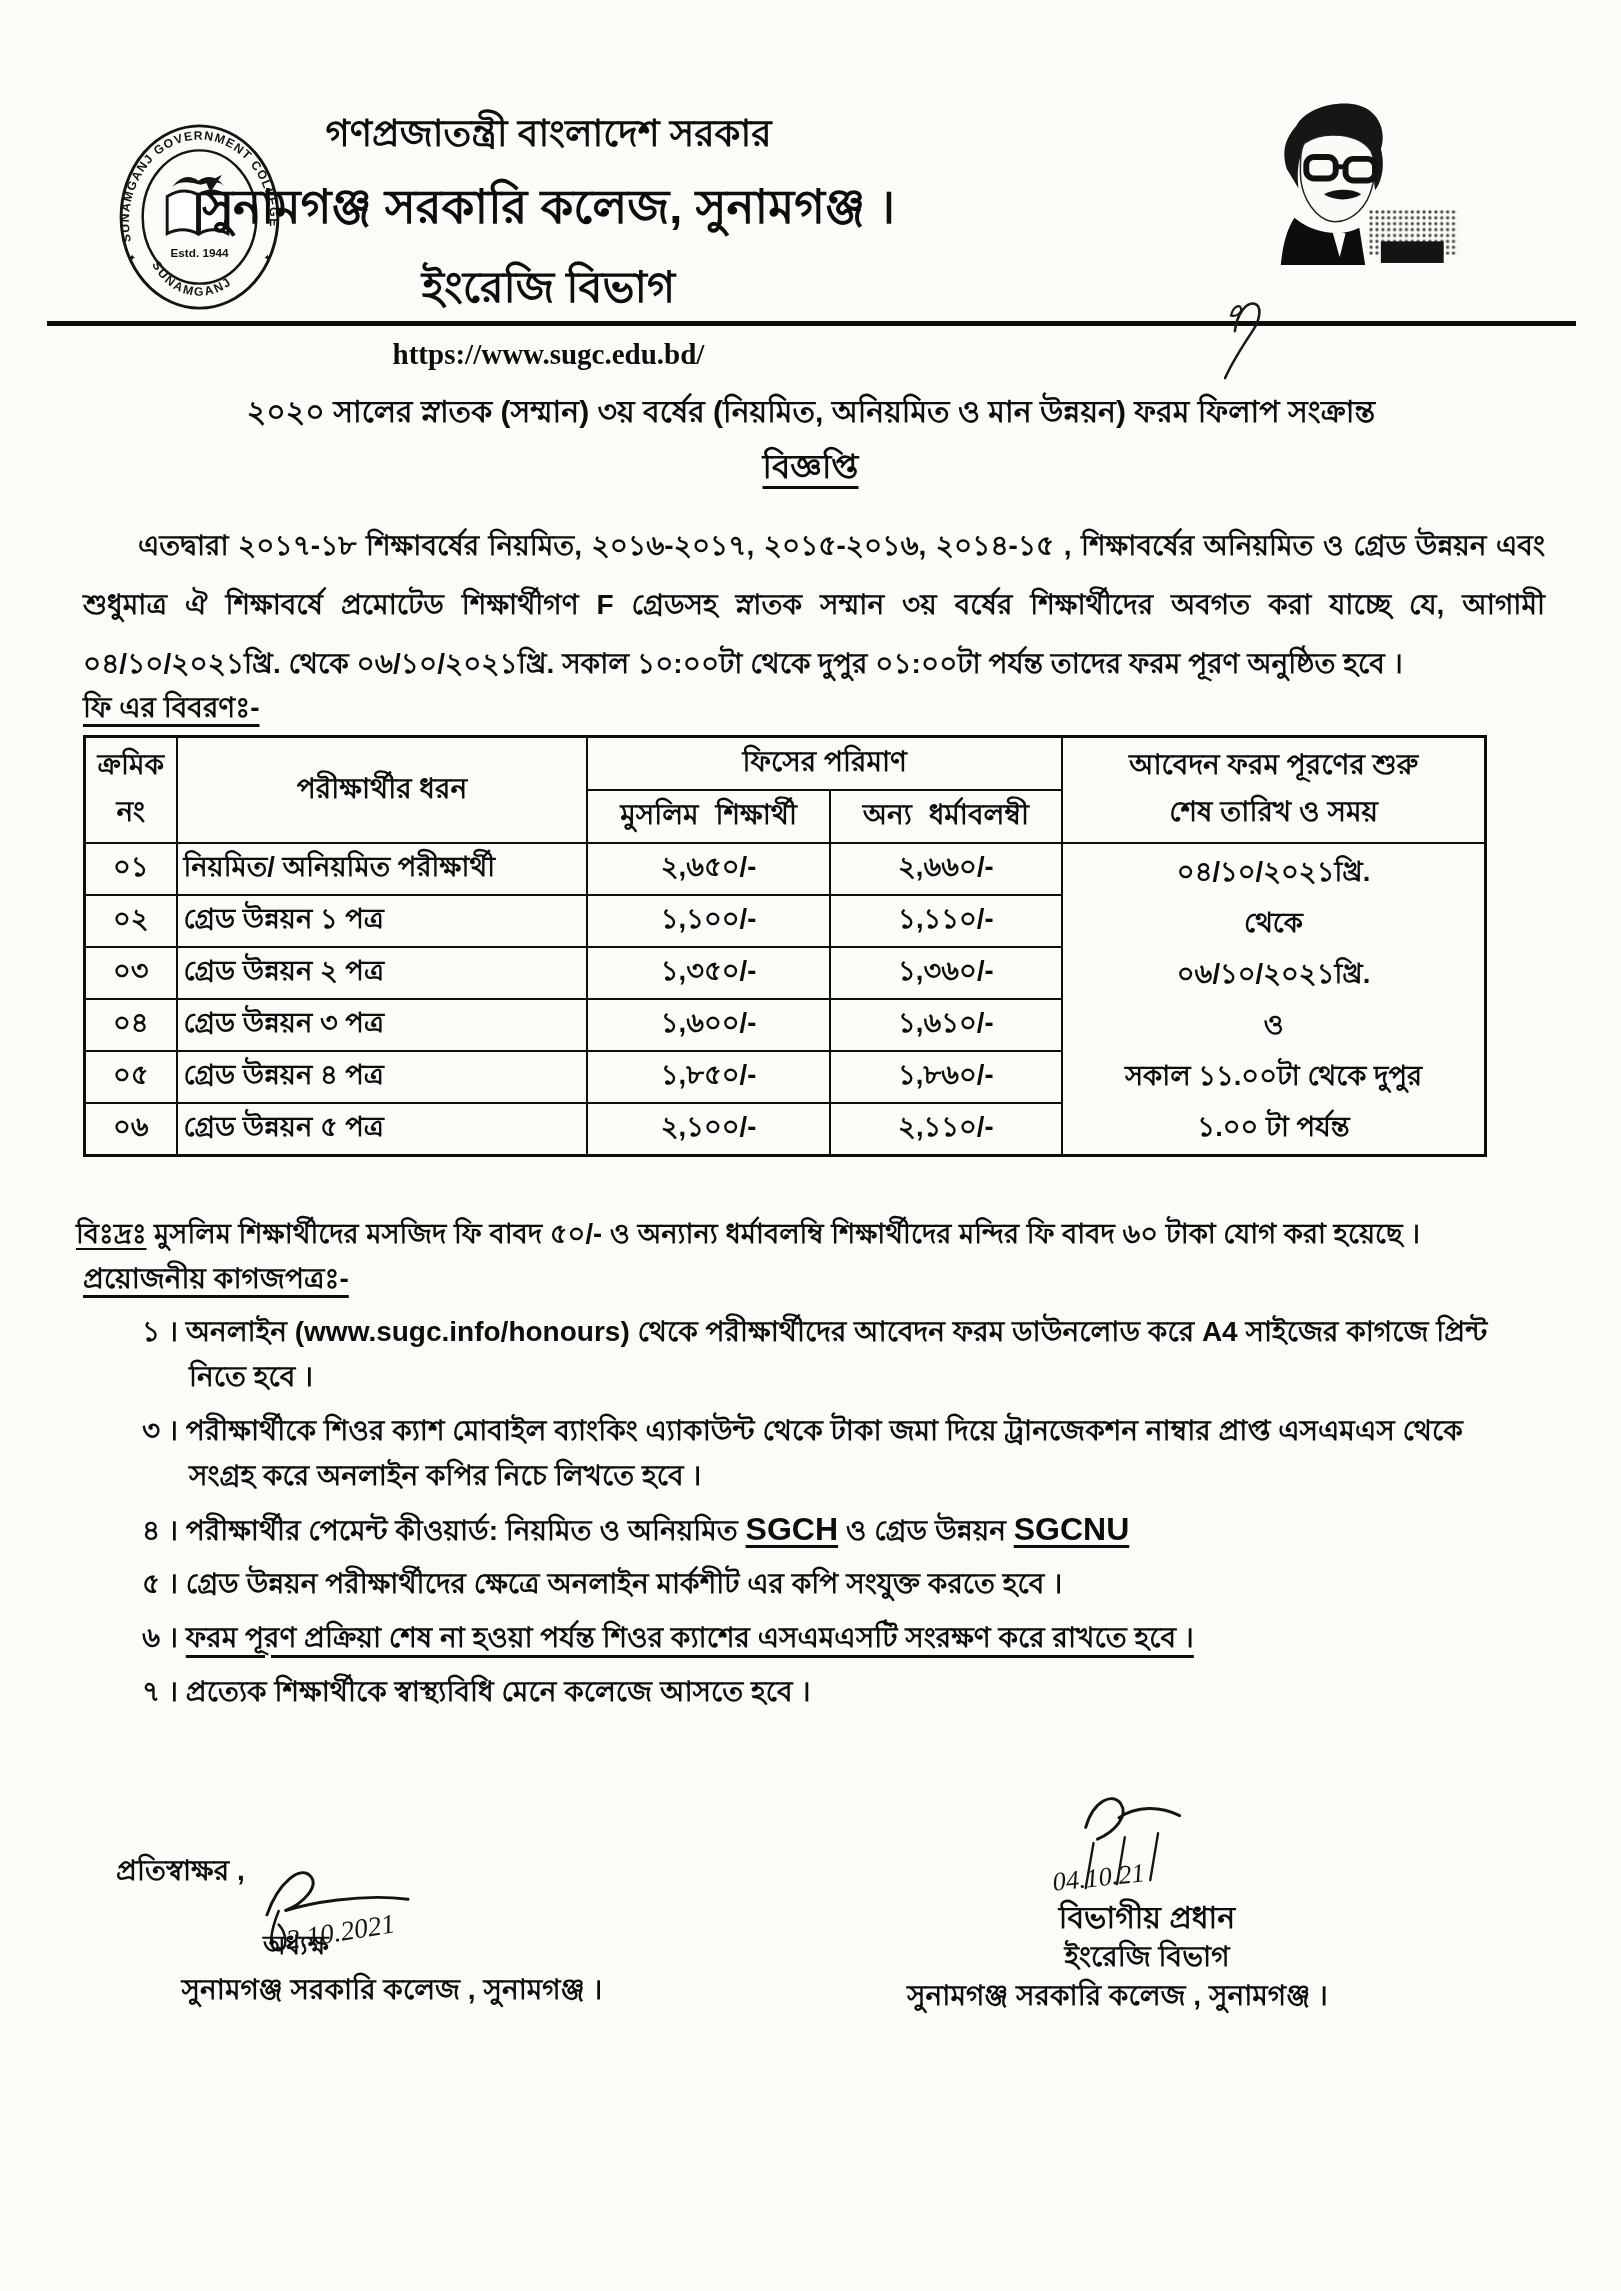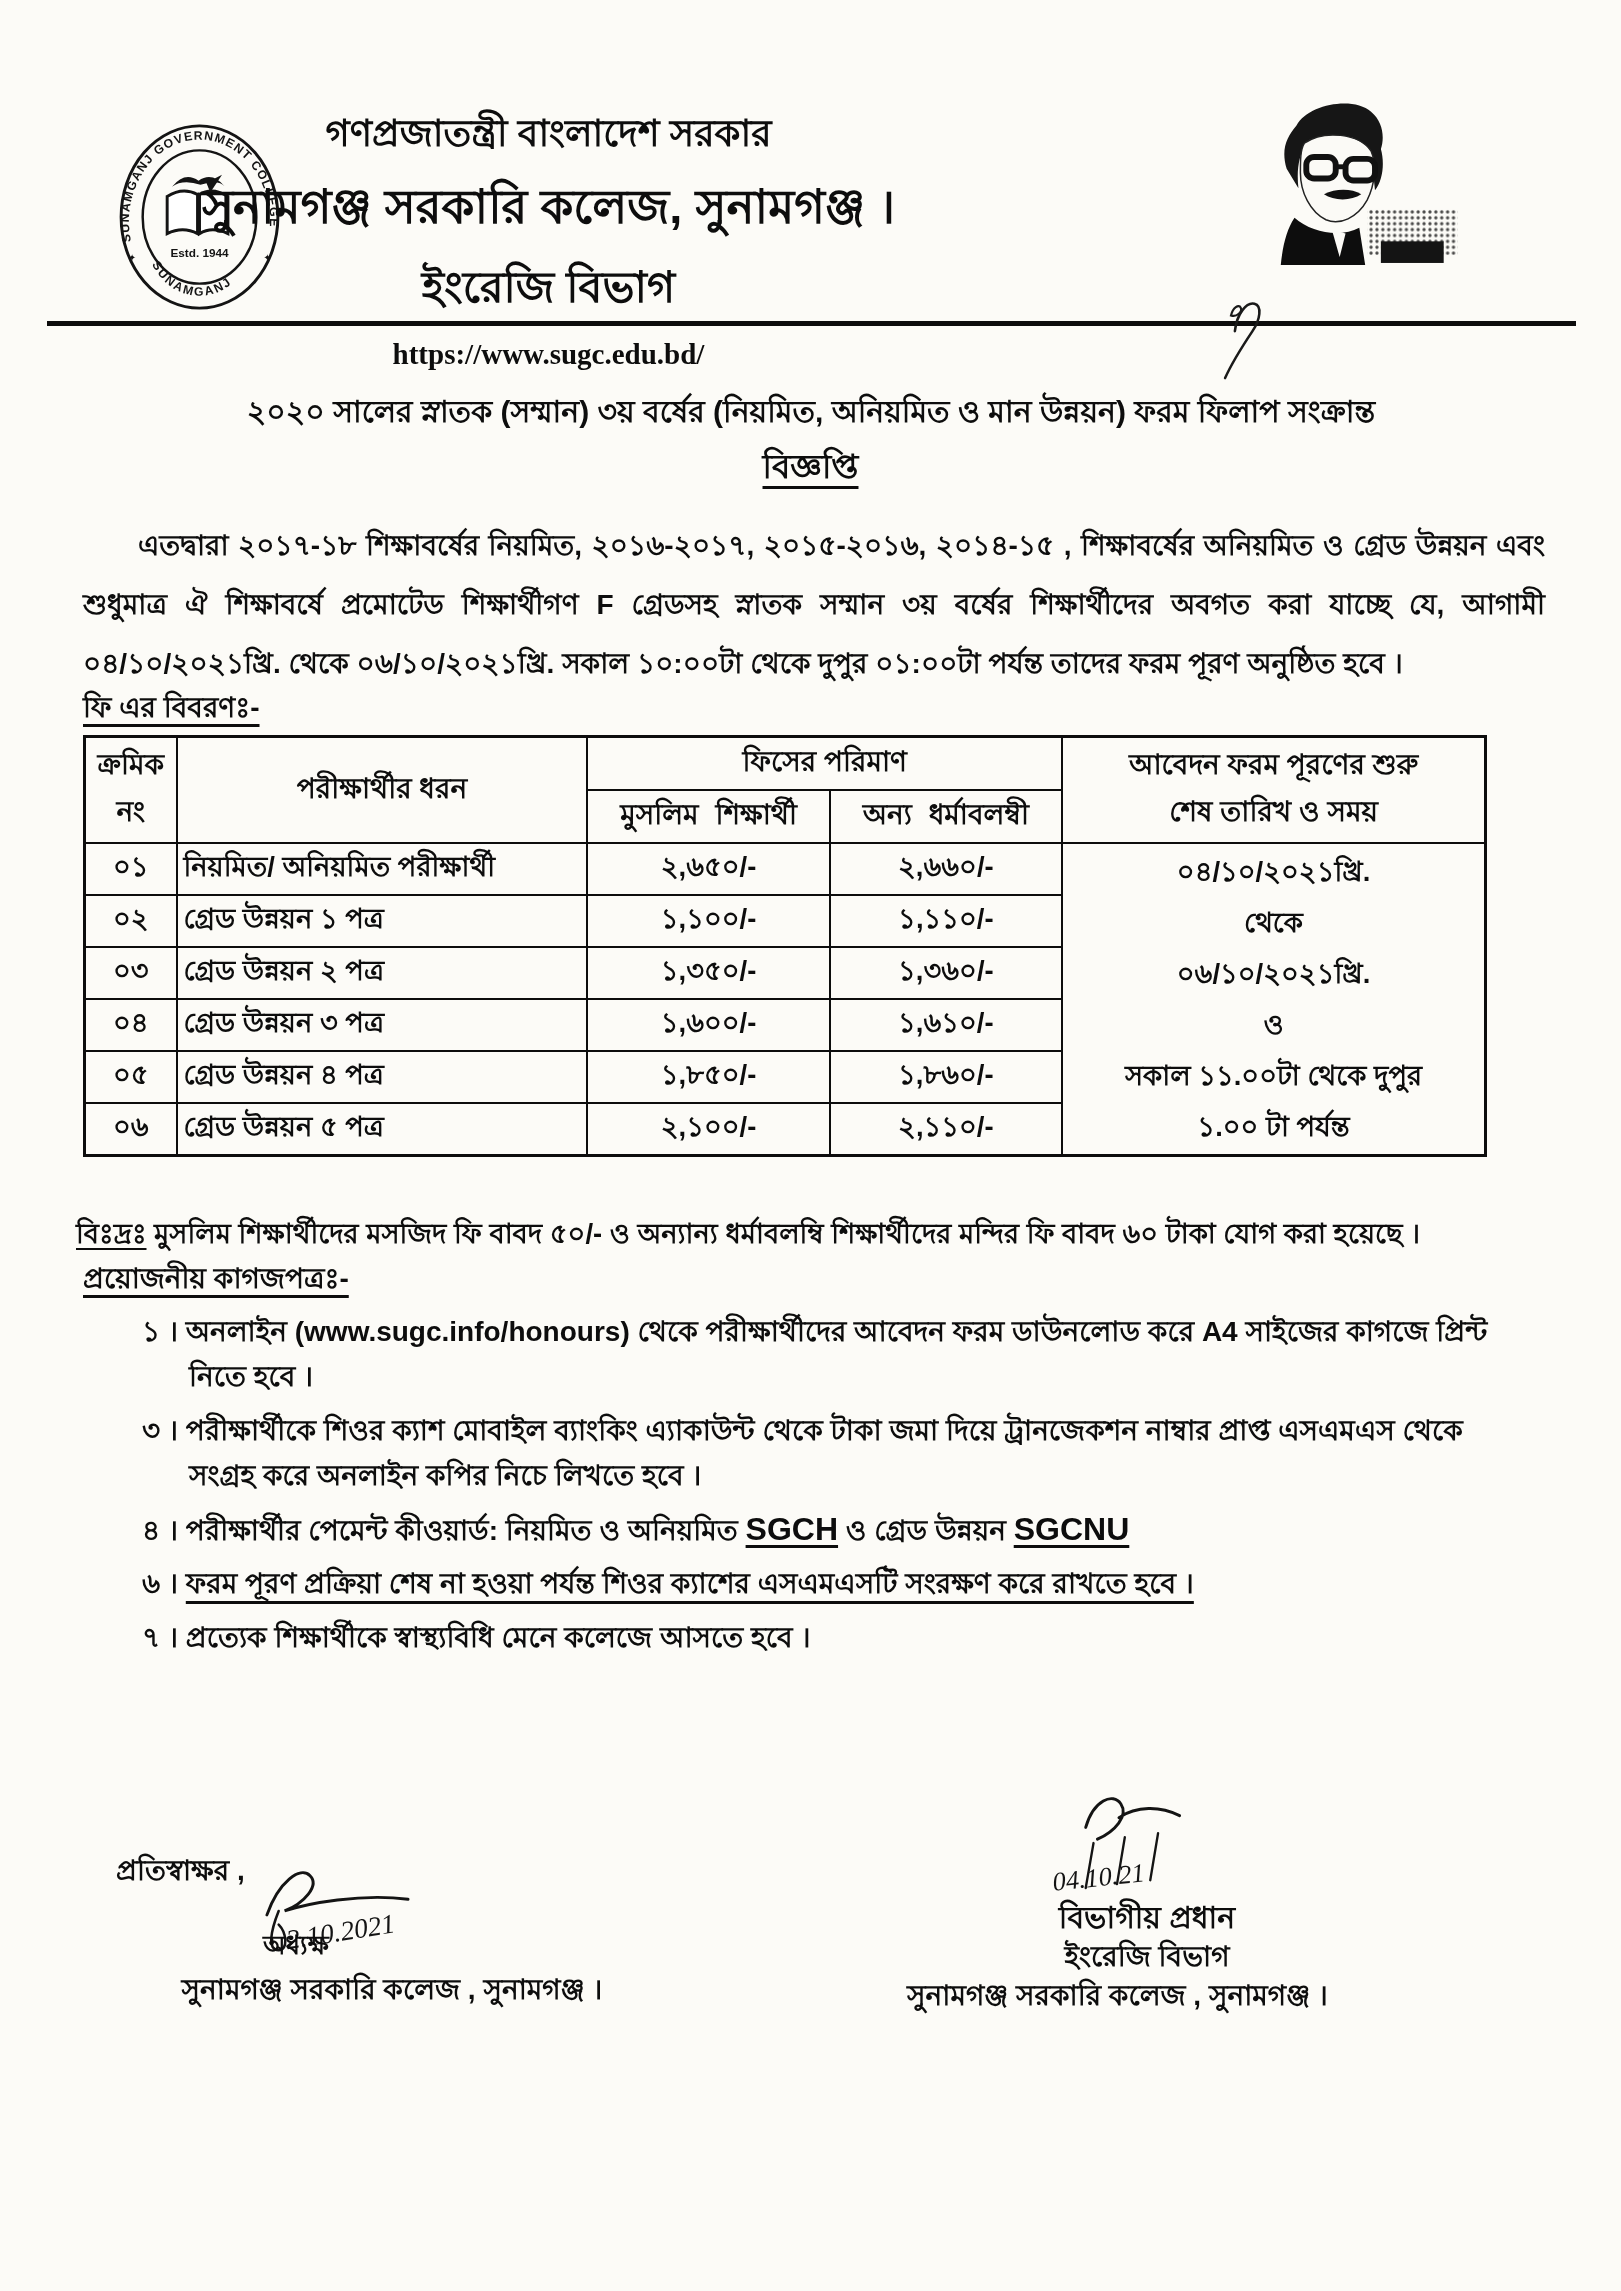--- a/index.html
+++ b/index.html
@@ -239,20 +239,23 @@
     <div class="doc-item">
       <span class="doc-num">১ ।</span><span>অনলাইন (</span><span class="doc-url">www.sugc.info/honours</span><span>) থেকে পরীক্ষার্থীদের আবেদন ফরম ডাউনলোড করে A4 সাইজের কাগজে প্রিন্ট নিতে হবে ।</span>
     </div>
     <div class="doc-item">
       <span class="doc-num">৩ ।</span><span>পরীক্ষার্থীকে শিওর ক্যাশ মোবাইল ব্যাংকিং এ্যাকাউন্ট থেকে টাকা জমা দিয়ে ট্রানজেকশন নাম্বার প্রাপ্ত এসএমএস থেকে সংগ্রহ করে অনলাইন কপির নিচে লিখতে হবে ।</span>
     </div>
     <div class="doc-item">
       <span class="doc-num">৪ ।</span><span>পরীক্ষার্থীর পেমেন্ট কীওয়ার্ড: নিয়মিত ও অনিয়মিত </span><span class="kw">SGCH</span><span> ও গ্রেড উন্নয়ন </span><span class="kw">SGCNU</span>
     </div>
     <div class="doc-item">
+      <span class="doc-num">৫ ।</span><span>গ্রেড উন্নয়ন পরীক্ষার্থীদের ক্ষেত্রে অনলাইন মার্কশীট এর কপি সংযুক্ত করতে হবে ।</span>
+    </div>
+    <div class="doc-item">
       <span class="doc-num">৬ ।</span><span class="u-item">ফরম পূরণ প্রক্রিয়া শেষ না হওয়া পর্যন্ত শিওর ক্যাশের এসএমএসটি সংরক্ষণ করে রাখতে হবে ।</span>
     </div>
     <div class="doc-item">
       <span class="doc-num">৭ ।</span><span>প্রত্যেক শিক্ষার্থীকে স্বাস্থ্যবিধি মেনে কলেজে আসতে হবে ।</span>
     </div>
   </div>
 
   <div class="sig-left-label">প্রতিস্বাক্ষর ,</div>
   <div class="sig-left-svg">
     <svg width="167" height="98" viewBox="0 0 170 100">

